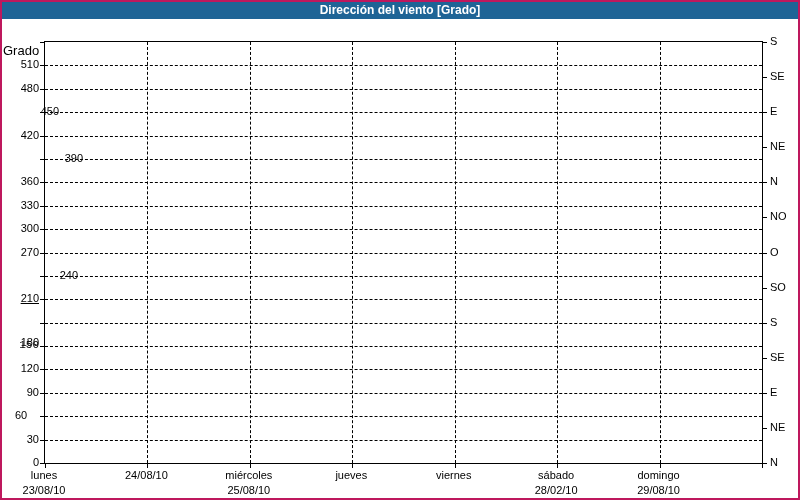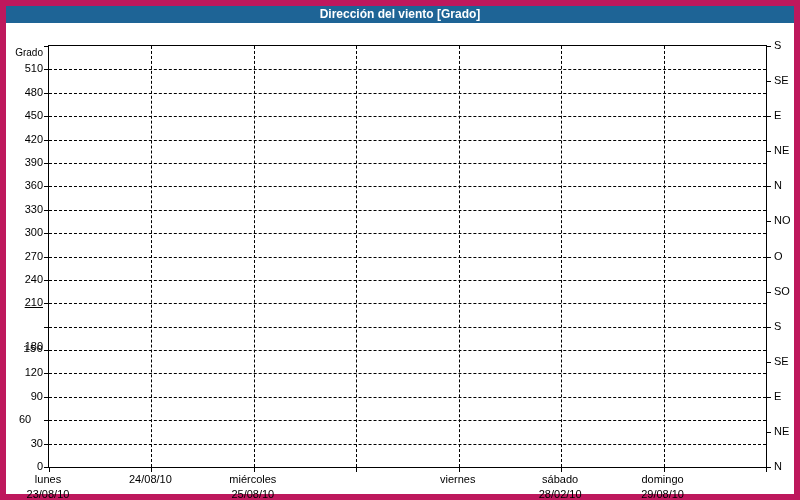--- a/index.html
+++ b/index.html
@@ -2,37 +2,37 @@
 <html><head>
 <meta charset="utf-8">
 <style>
   html,body{margin:0;padding:0;}
   body{
     width:800px;height:500px;overflow:hidden;position:relative;
     font-family:"Liberation Sans", sans-serif;background:#ffffff;
   }
   .frame{
     position:absolute;left:0;top:0;width:800px;height:500px;
-    border:6px solid #be185d;box-sizing:border-box;background:#ffffff;
+    border:2px solid #be185d;box-sizing:border-box;background:#ffffff;
   }
   .titlebar{
     position:absolute;left:0;top:0;right:0;height:17px;
     background:#1e6496;color:#ffffff;text-align:center;
     font-size:12px;font-weight:bold;line-height:17px;
   }
   .chart{position:absolute;left:42px;top:39px;}
   .plot{
     position:absolute;left:0;top:0;width:717px;height:421px;
     border:1px solid #000;background:#ffffff;
   }
   .hgrid{position:absolute;left:0;width:100%;height:0;border-top:1px dashed #000;}
   .vgrid{position:absolute;top:0;height:100%;width:0;border-left:1px dashed #000;}
   .tick{position:absolute;background:#000;}
   .ylab{position:absolute;left:-41px;width:36px;text-align:right;font-size:11px;color:#000;}
-  .yaxis-title{position:absolute;left:-41px;width:36px;text-align:right;font-size:10px;color:#000;top:2px;}
+  .yaxis-title{position:absolute;left:-41px;width:36px;text-align:right;font-size:13px;color:#000;top:2px;}
   .yrlab{position:absolute;font-size:11px;color:#000;white-space:nowrap;}
   .xlab{position:absolute;width:110px;text-align:center;font-size:11px;line-height:15px;color:#000;}
 </style>
 </head>
 <body>
 
 <div class="frame">
   <div class="titlebar">
     <span>Dirección del viento [Grado]</span>
   </div>
@@ -105,28 +105,28 @@
         <div class="tick" style="left: 717px; top: 421px; width: 1px; height: 5px;"></div>
       </div>
   <div class="ylab" style="top: 415px;">0</div>
       <div class="ylab" style="top: 391.611px;">30</div>
       <div class="ylab" style="top: 368.222px; text-align: center;">60</div>
       <div class="ylab" style="top: 344.833px;">90</div>
       <div class="ylab" style="top: 321.444px;">120</div>
       <div class="ylab" style="top: 298.056px; font-family: Liberation Mono, monospace;">150</div>
       <div class="ylab" style="top: 274.667px; margin-top: 20px;">180</div>
       <div class="ylab" style="top: 251.278px; text-decoration: underline;">210</div>
-      <div class="ylab" style="top: 227.889px;">240</div>
+      <div class="ylab" style="top: 227.889px; padding-left: 39px;">240</div>
       <div class="ylab" style="top: 204.5px;">270</div>
       <div class="ylab" style="top: 181.111px;">300</div>
       <div class="ylab" style="top: 157.722px;">330</div>
       <div class="ylab" style="top: 134.333px;">360</div>
-      <div class="ylab" style="top: 110.944px;">390</div>
+      <div class="ylab" style="top: 110.944px; margin-left: 44px;">390</div>
       <div class="ylab" style="top: 87.5556px;">420</div>
-      <div class="ylab" style="top: 64.1667px;">450</div>
+      <div class="ylab" style="top: 64.1667px; padding-left: 20px;">450</div>
       <div class="ylab" style="top: 40.7778px;">480</div>
       <div class="ylab" style="top: 17.3889px;">510</div>
       <div class="yrlab" style="left: 726px; top: -6px;">S</div>
       <div class="yrlab" style="left: 726px; top: 29.0833px;">SE</div>
       <div class="yrlab" style="left: 726px; top: 64.1667px;">E</div>
       <div class="yrlab" style="left: 726px; top: 99.25px;">NE</div>
       <div class="yrlab" style="left: 726px; top: 134.333px;">N</div>
       <div class="yrlab" style="left: 726px; top: 169.417px;">NO</div>
       <div class="yrlab" style="left: 726px; top: 204.5px;">O</div>
       <div class="yrlab" style="left: 726px; top: 239.583px;">SO</div>
@@ -140,20 +140,21 @@
         <div class="">23/08/10</div>
       </div>
       <div class="xlab" style="left: 47.4286px; top: 427px;">
         <div class="">24/08/10</div>
       </div>
       <div class="xlab" style="left: 149.857px; top: 427px;">
         <div class="">miércoles</div>
         <div class="">25/08/10</div>
       </div>
       <div class="xlab" style="left: 252.286px; top: 427px;">
+        <div class="">jueves</div>
       </div>
       <div class="xlab" style="left: 354.714px; top: 427px;">
         <div class="">viernes</div>
       </div>
       <div class="xlab" style="left: 457.143px; top: 427px;">
         <div class="">sábado</div>
         <div class="">28/02/10</div>
       </div>
       <div class="xlab" style="left: 559.571px; top: 427px;">
         <div class="">domingo</div>

